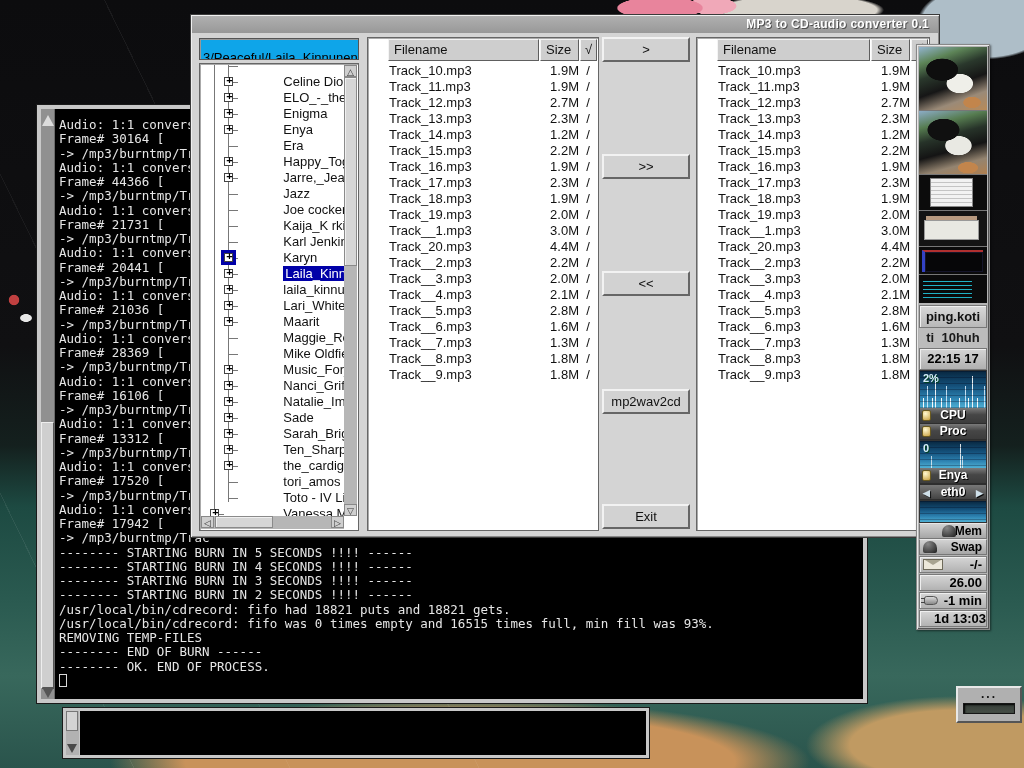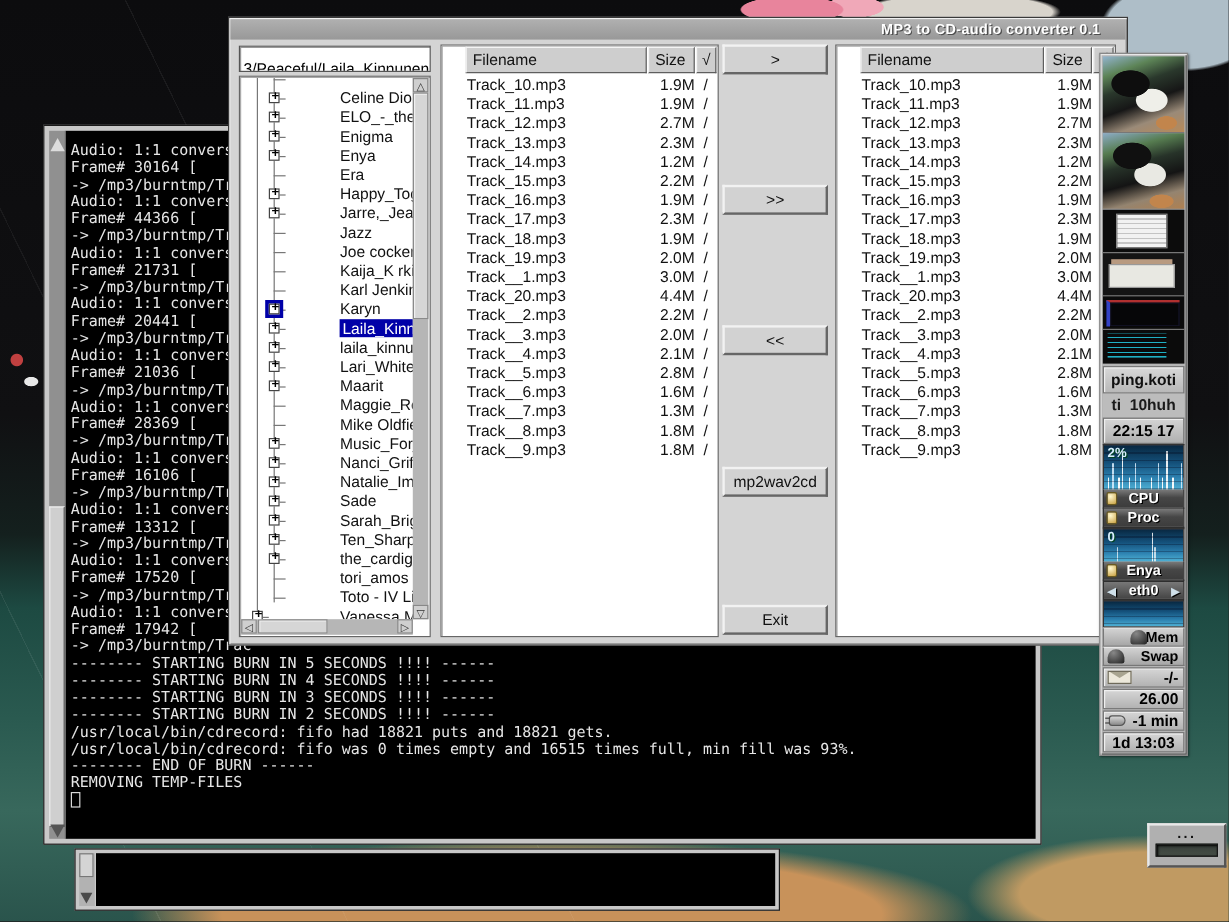--- a/index.html
+++ b/index.html
@@ -34,22 +34,22 @@
   
   #bwin{position:absolute;left:62px;top:707px;width:588px;height:52px;background:#c8c8c8;border:1px solid #1a1a1a;padding:3px;z-index:1;}
   #bwin .bscreen{position:absolute;left:17px;top:3px;right:3px;bottom:3px;background:#000;}
   #bwin .bsb{position:absolute;left:3px;top:3px;bottom:3px;width:13px;background:#b2b2b2;}
   #bwin .bsb .thumb{position:absolute;left:0;top:0;width:12px;height:20px;background:#d4d4d4;border:1px solid #777;}
   #bwin .bsb .arr-dn{position:absolute;left:1px;bottom:2px;width:0;height:0;border-left:5px solid transparent;border-right:5px solid transparent;border-top:9px solid #4a4a4a;}
 
   
   #conv{position:absolute;left:190px;top:14px;width:750px;height:524px;background:#d4d4d4;border:1px solid #3a3a3a;box-shadow:inset 1px 1px 0 #f0f0f0,inset -1px -1px 0 #888;z-index:3;}
   #conv .titlebar{position:absolute;left:1px;top:1px;right:1px;height:17px;background:linear-gradient(180deg,#b0b0b0,#989898);
-    color:#fff;font-weight:bold;font-size:12px;line-height:17px;text-align:right;padding-right:21px;text-shadow:1px 1px 0 #4e4e4e;letter-spacing:.3px;}
-  .pathbox{position:absolute;left:8px;top:23px;width:160px;height:22px;background:#ffffff;border:1px solid #555;box-shadow:inset 1px 1px 0 #999;
+    color:#fff;font-weight:bold;font-size:12px;line-height:17px;text-align:right;padding-right:9px;text-shadow:1px 1px 0 #4e4e4e;letter-spacing:.3px;}
+  .pathbox{position:absolute;left:8px;top:23px;width:160px;height:22px;background:#0ea5e9;border:1px solid #555;box-shadow:inset 1px 1px 0 #999;
     font:13px "Liberation Sans",sans-serif;color:#000;padding:16px 0 0 3px;outline:none;text-decoration:underline;}
   
   .tree{position:absolute;left:8px;top:48px;width:160px;height:468px;background:#fff;border:1px solid #666;box-shadow:inset 1px 1px 0 #aaa;}
   .tree-view{position:absolute;left:1px;top:1px;right:14px;bottom:14px;overflow:hidden;}
   .tree-rows{position:absolute;left:0;top:-7px;right:0;}
   .tree-rows::before{content:"";position:absolute;left:13px;top:6px;bottom:4px;width:1px;background:#777;}
   .tree-rows::after{content:"";position:absolute;left:27px;top:0;height:444px;width:1px;background:#777;}
   .trow{position:relative;height:16px;line-height:16px;white-space:pre;padding-left:39px;font-size:13px;color:#111;}
   .trow::before{content:"";position:absolute;left:27px;top:8px;width:10px;height:1px;background:#777;}
   .tbox{position:absolute;left:23px;top:3px;width:9px;height:9px;background:#fff;border:1px solid #444;z-index:2;}
@@ -149,21 +149,21 @@
   .membar{position:relative;height:16px;background:linear-gradient(180deg,#d2d2d2,#a6a6a6);border:1px solid #777;border-top:1px solid #e8e8e8;
     font:bold 12px "Liberation Sans",sans-serif;color:#000;text-align:right;line-height:14px;padding-right:4px;}
   .membar .mkrell{position:absolute;top:1px;width:14px;height:12px;background:radial-gradient(circle at 35% 25%,#888,#1e1e1e);border-radius:7px 7px 2px 2px;}
   .membar.mem .mkrell{left:22px;} .membar.swap .mkrell{left:3px;}
   .sb-row{position:relative;height:17px;background:linear-gradient(180deg,#d6d6d6,#b2b2b2);border:1px solid #7a7a7a;box-shadow:inset 1px 1px 0 #efefef;
     font:bold 13px "Liberation Sans",sans-serif;color:#000;text-align:right;line-height:15px;padding-right:4px;margin-top:1px;white-space:pre;}
   .mail-icon{position:absolute;left:3px;top:2px;width:20px;height:11px;background:#ece8da;border:1px solid #6e6a5a;}
   .mail-icon::before{content:"";position:absolute;left:1px;top:0;width:0;height:0;border-left:8px solid transparent;border-right:8px solid transparent;border-top:5px solid #a8a490;}
   .plug-icon{position:absolute;left:4px;top:3px;width:14px;height:9px;background:linear-gradient(180deg,#d8d8d8,#8a8a8a);border:1px solid #555;border-radius:3px 5px 5px 3px;}
   .plug-icon::before{content:"";position:absolute;left:-4px;top:1px;width:4px;height:1px;background:#444;box-shadow:0 4px 0 #444;}
-  .sb-row.center{text-align:center;padding-right:0;}
+  .sb-row.center{text-align:right;padding-right:0;}
 
   
   #more{position:absolute;left:956px;top:686px;width:66px;height:37px;z-index:4;background:#b0b0b0;
     border-top:2px solid #e8e8e8;border-left:2px solid #e8e8e8;border-bottom:2px solid #555;border-right:2px solid #555;}
   #more .dots{font:bold 12px "Liberation Sans",sans-serif;color:#111;text-align:center;height:14px;line-height:12px;letter-spacing:2px;}
   #more .slot{height:11px;margin:1px 5px 0 5px;background:linear-gradient(180deg,#38403a,#50585250);background-color:#404840;border:1px solid #161616;box-shadow:inset 1px 1px 2px #000;}
 </style>
 </head>
 <body>
 
@@ -208,22 +208,23 @@
           <div class="term-line">-&gt; /mp3/burntmp/Trac</div>
           <div class="term-line">Audio: 1:1 conversi</div>
           <div class="term-line">Frame# 17942 [    0</div>
           <div class="term-line">-&gt; /mp3/burntmp/Trac</div>
           <div class="term-line">-------- STARTING BURN IN 5 SECONDS !!!! ------</div>
           <div class="term-line">-------- STARTING BURN IN 4 SECONDS !!!! ------</div>
           <div class="term-line">-------- STARTING BURN IN 3 SECONDS !!!! ------</div>
           <div class="term-line">-------- STARTING BURN IN 2 SECONDS !!!! ------</div>
           <div class="term-line">/usr/local/bin/cdrecord: fifo had 18821 puts and 18821 gets.</div>
           <div class="term-line">/usr/local/bin/cdrecord: fifo was 0 times empty and 16515 times full, min fill was 93%.</div>
+          <div class="term-line">REMOVING TEMP-FILES</div>
           <div class="term-line">-------- END OF BURN ------</div>
-          <div class="term-line">REMOVING TEMP-FILES</div>
+          <div class="term-line">-------- OK. END OF PROCESS.</div>
         </div>
       <div class="term-cursor"></div>
     </div>
   </div>
 
   <div id="bwin">
     <div class="bsb">
       <div class="thumb"></div>
       <div class="arr-dn"></div>
     </div>

